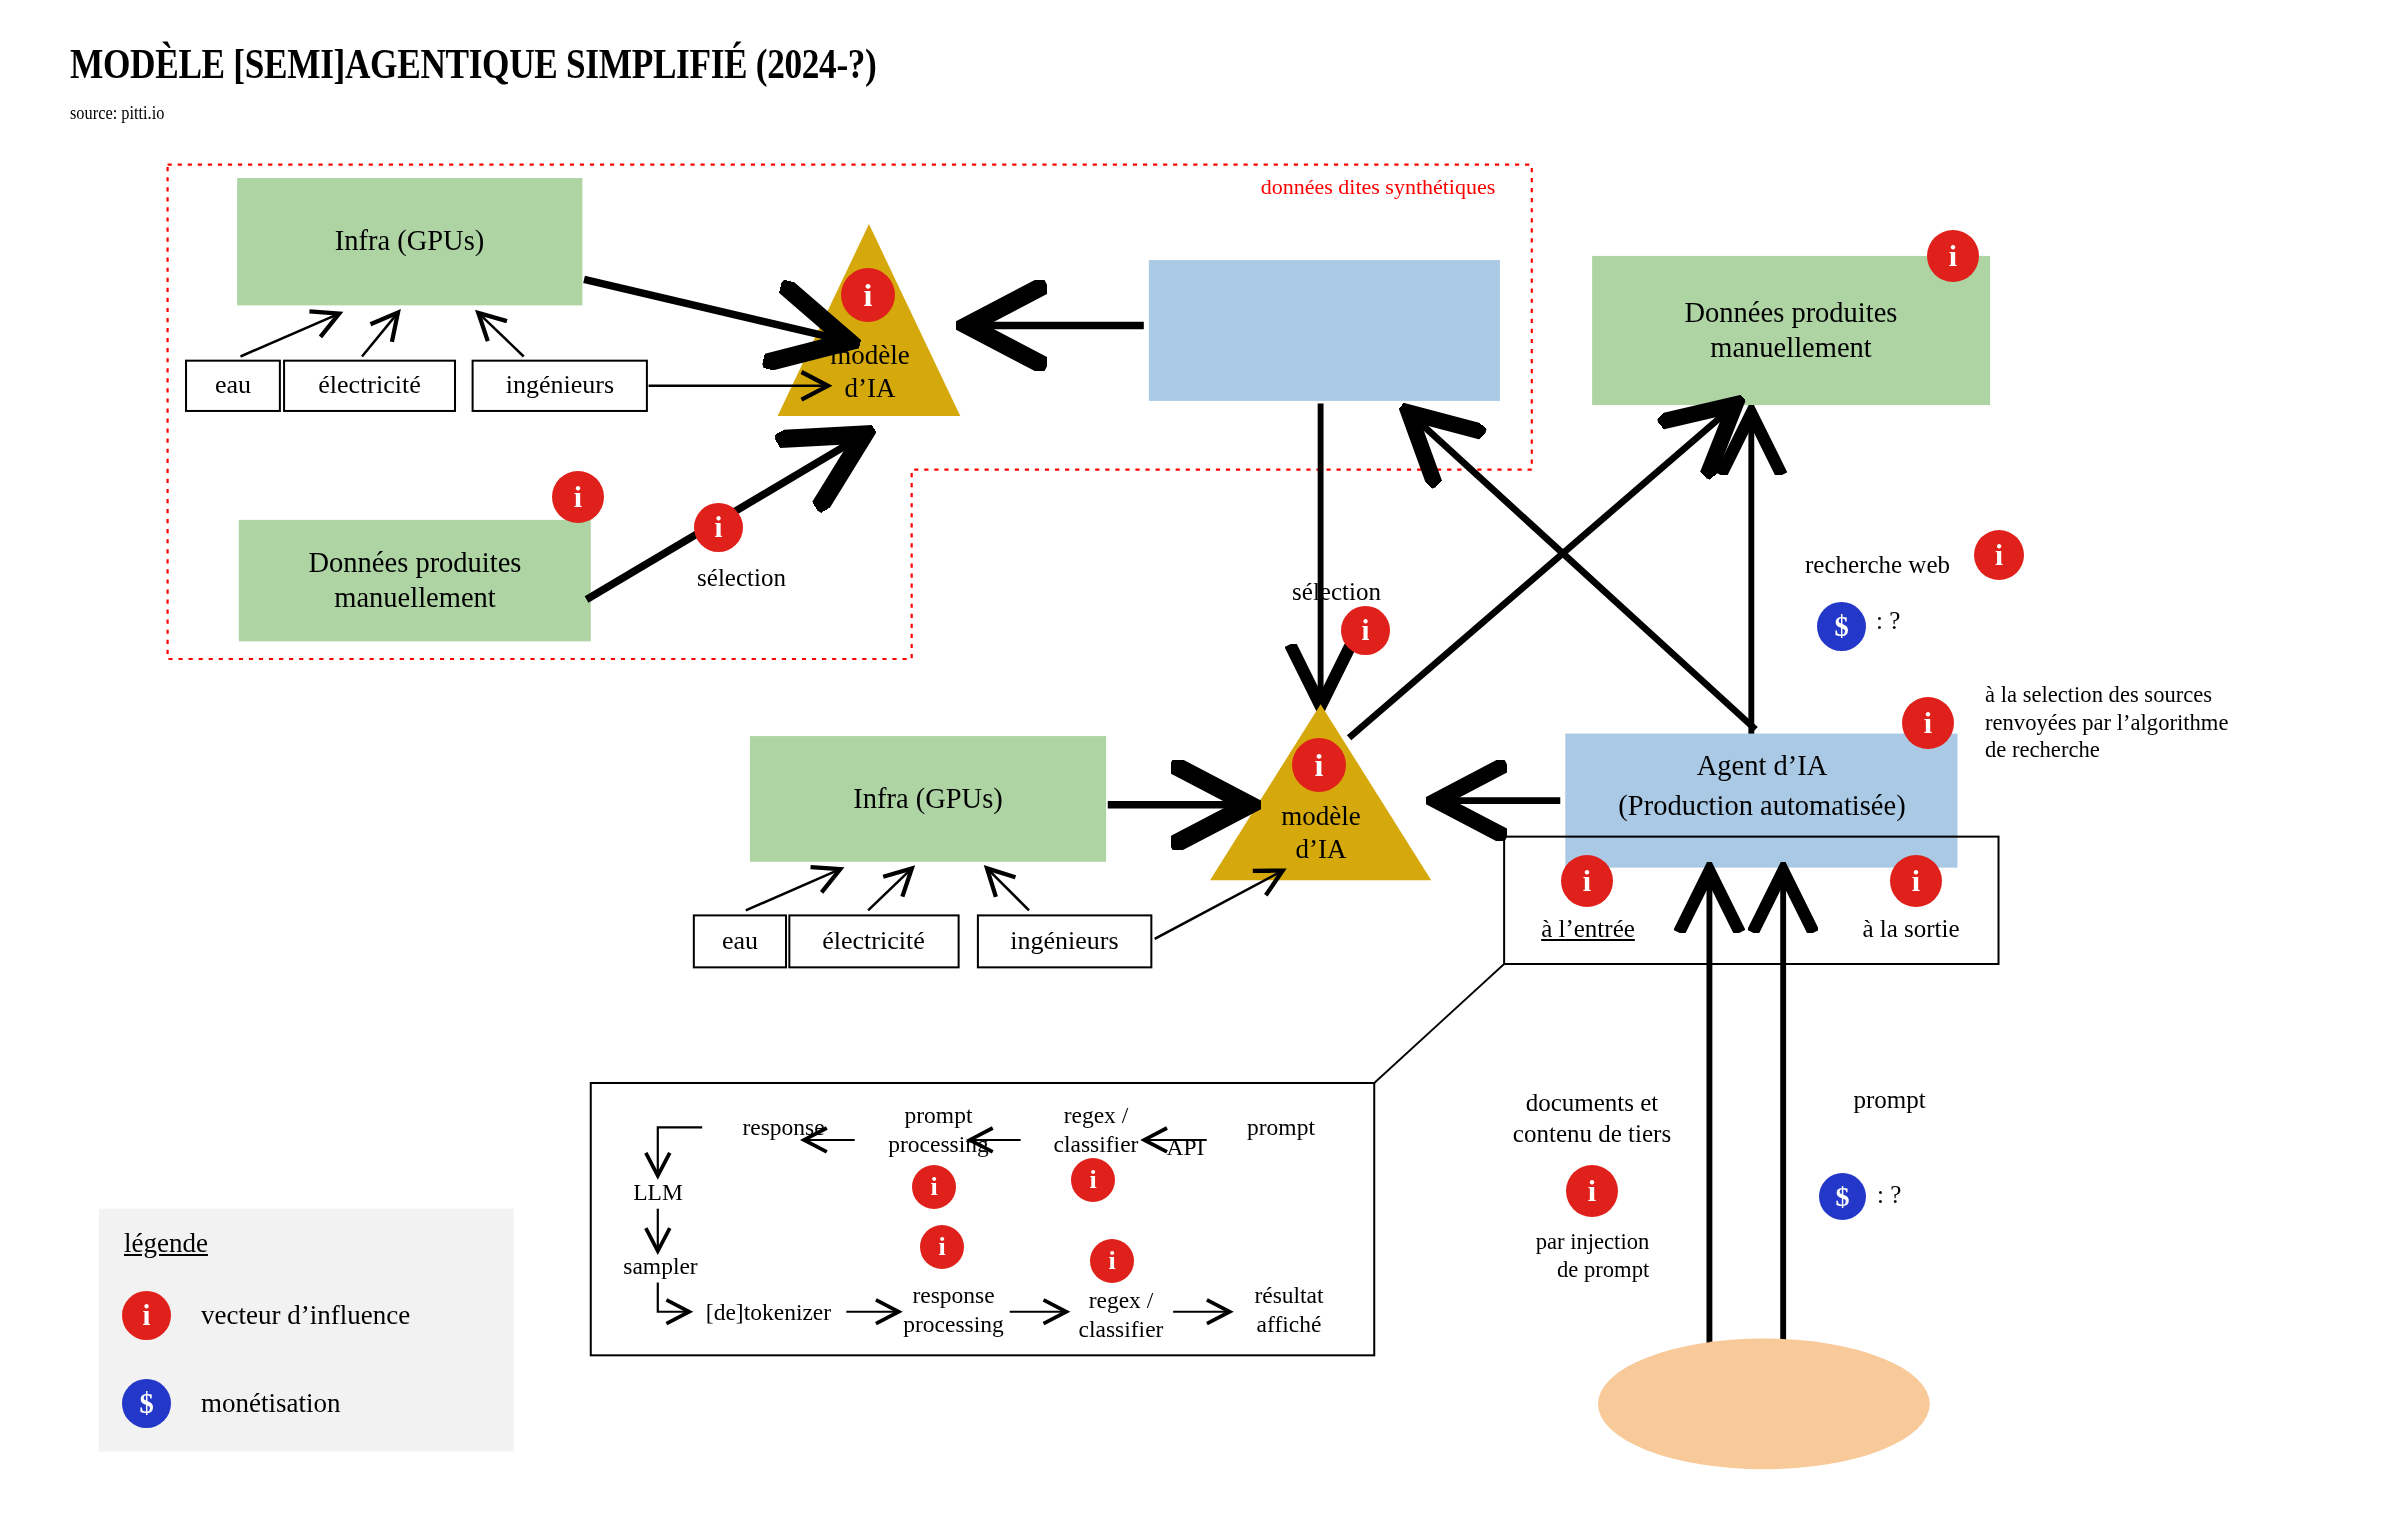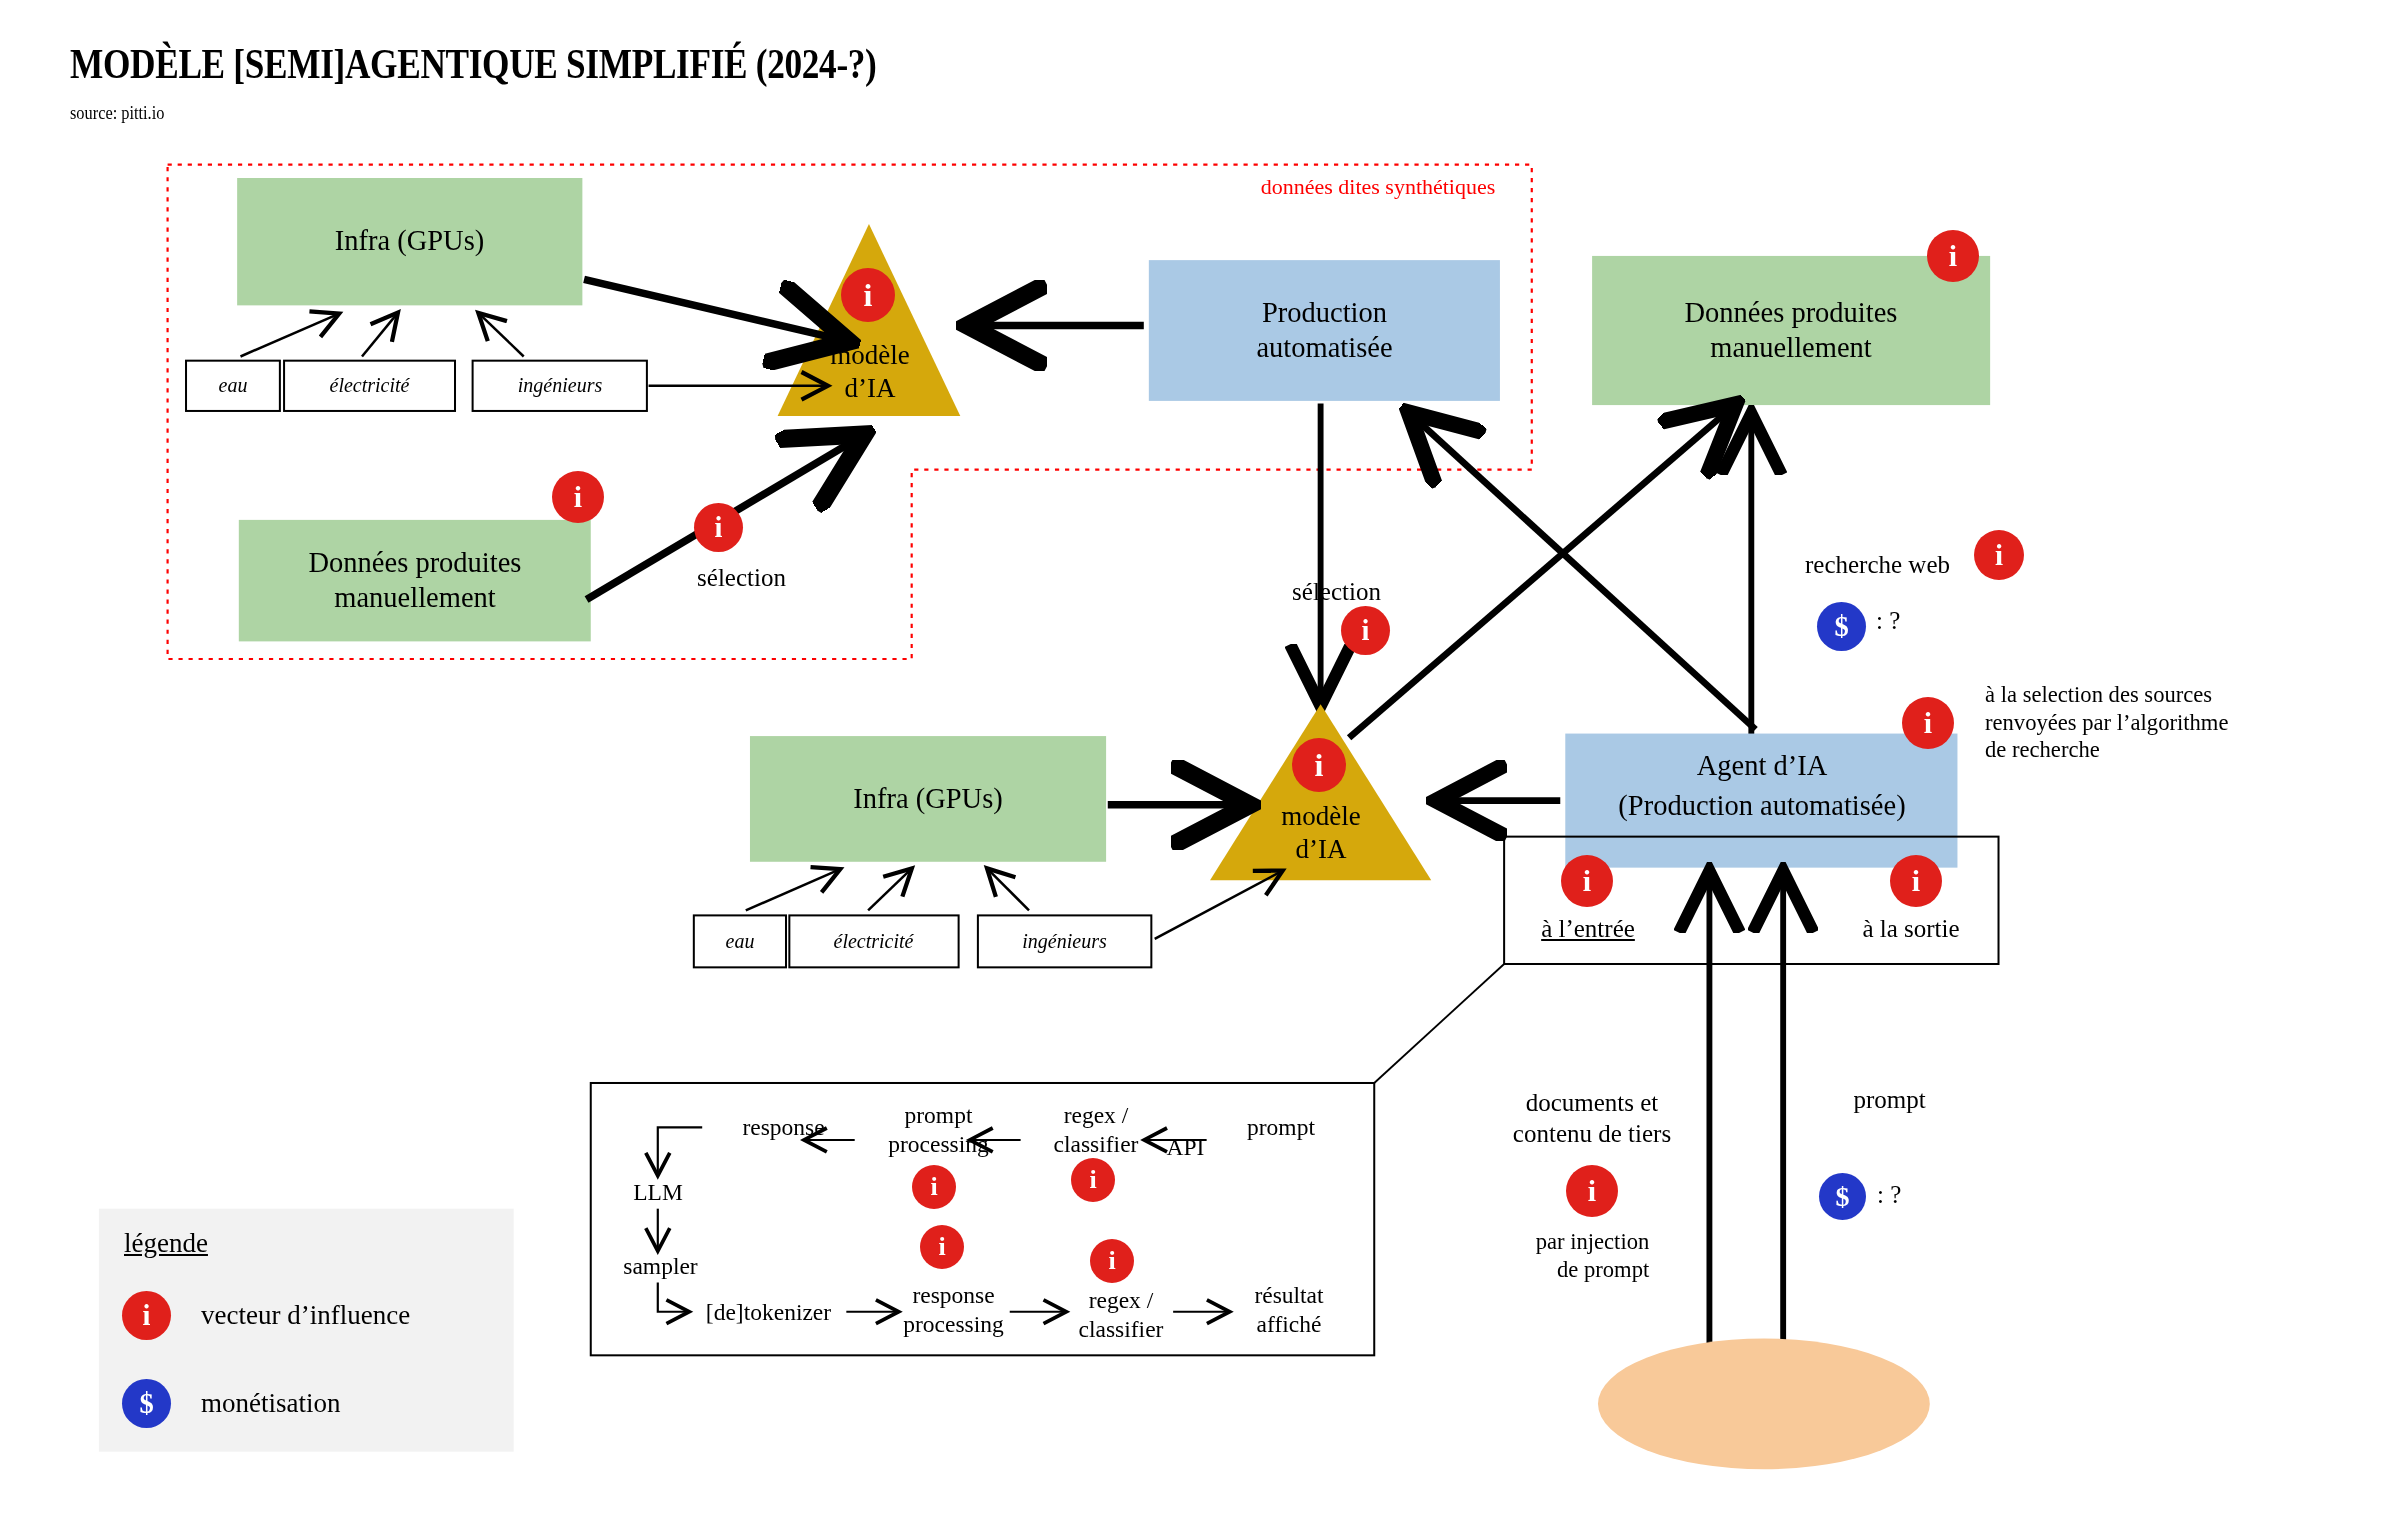--- a/index.html
+++ b/index.html
@@ -66,21 +66,21 @@
     align-items: center;
     justify-content: center;
     text-align: center;
     color: #000;
     line-height: 1.22;
     transform-origin: center center;
     white-space: pre-line;
   }
   .boxlabel   { font-size: 28.5px; }
   .trilabel   { font-size: 27px; }
-  .smallbox   { font-size: 20px; font-style: italic; }
+  .smallbox   { font-size: 26px; }
   .annot      { font-size: 25px; }
   .annotSm    { font-size: 22.6px; }
   .pipeTxt    { font-size: 23.5px; }
   .redNote    { font-size: 22px; color: #fe0000; }
   .legendTitle{ font-size: 27px; text-decoration: underline; }
   .legendTxt  { font-size: 27px; }
 
   .badge {
     position: absolute;
     display: flex;
@@ -195,22 +195,20 @@
     <div class="nodeLabel boxlabel" style="left:237px; top:178px; width:345px; height:127px;">Infra (GPUs)</div>
     <div class="nodeLabel smallbox" style="left:186px; top:360px; width:94px; height:50px;">eau</div>
     <div class="nodeLabel smallbox" style="left:284px; top:360px; width:171px; height:50px;">électricité</div>
     <div class="nodeLabel smallbox" style="left:473px; top:360px; width:174px; height:50px;">ingénieurs</div>
     <div class="nodeLabel boxlabel" style="left:239px; top:520px; width:352px; height:122px;">Données produites
 manuellement</div>
     <div class="nodeLabel trilabel" style="left:803px; top:334px; width:134px; height:75px;">modèle
 d’IA</div>
     <div class="nodeLabel annot" style="left:662px; top:563px; width:159px; height:30px;">sélection</div>
 
-    <div class="nodeLabel boxlabel" style="left:1149px; top:260px; width:351px; height:141px;">Production
-automatisée</div>
     <div class="nodeLabel boxlabel" style="left:1592px; top:256px; width:398px; height:149px;">Données produites
 manuellement</div>
 
     <div class="nodeLabel annot" style="left:1257px; top:577px; width:159px; height:30px;">sélection</div>
 
     <div class="nodeLabel boxlabel" style="left:750px; top:736px; width:356px; height:126px;">Infra (GPUs)</div>
     <div class="nodeLabel smallbox" style="left:694px; top:915px; width:92px; height:52px;">eau</div>
     <div class="nodeLabel smallbox" style="left:789px; top:915px; width:169px; height:52px;">électricité</div>
     <div class="nodeLabel smallbox" style="left:978px; top:915px; width:173px; height:52px;">ingénieurs</div>
     <div class="nodeLabel trilabel" style="left:1254px; top:795px; width:134px; height:75px;">modèle

